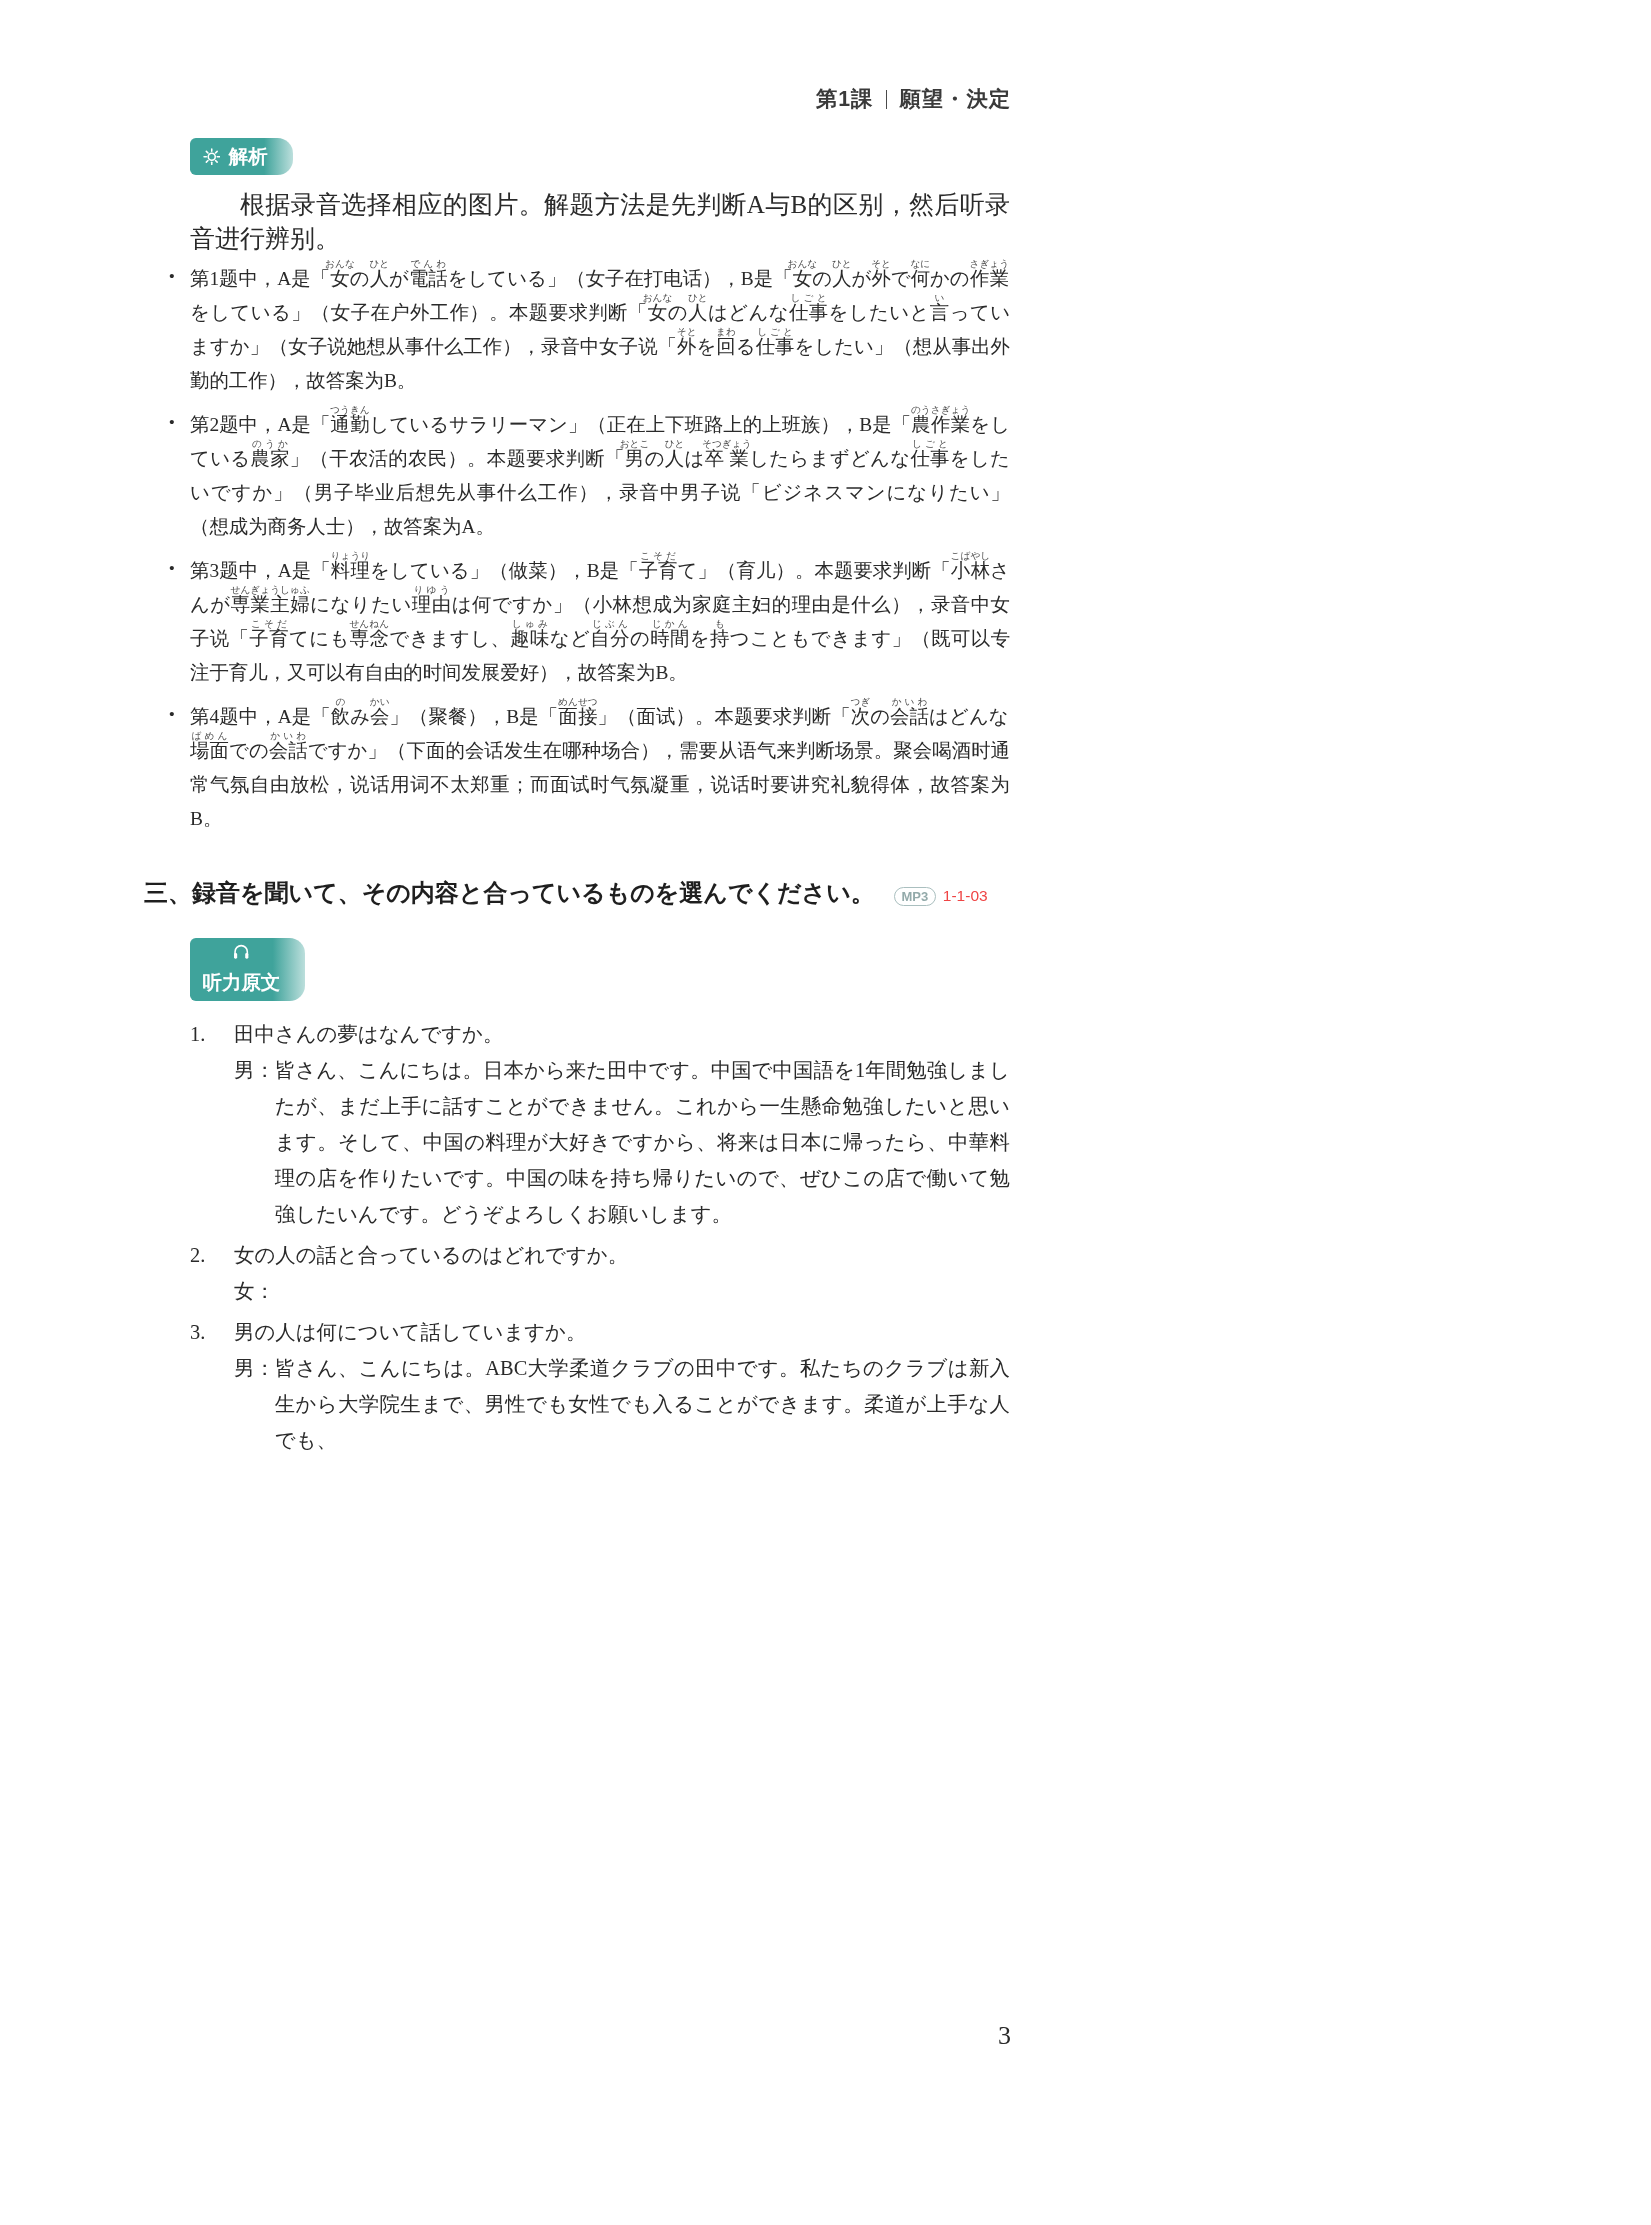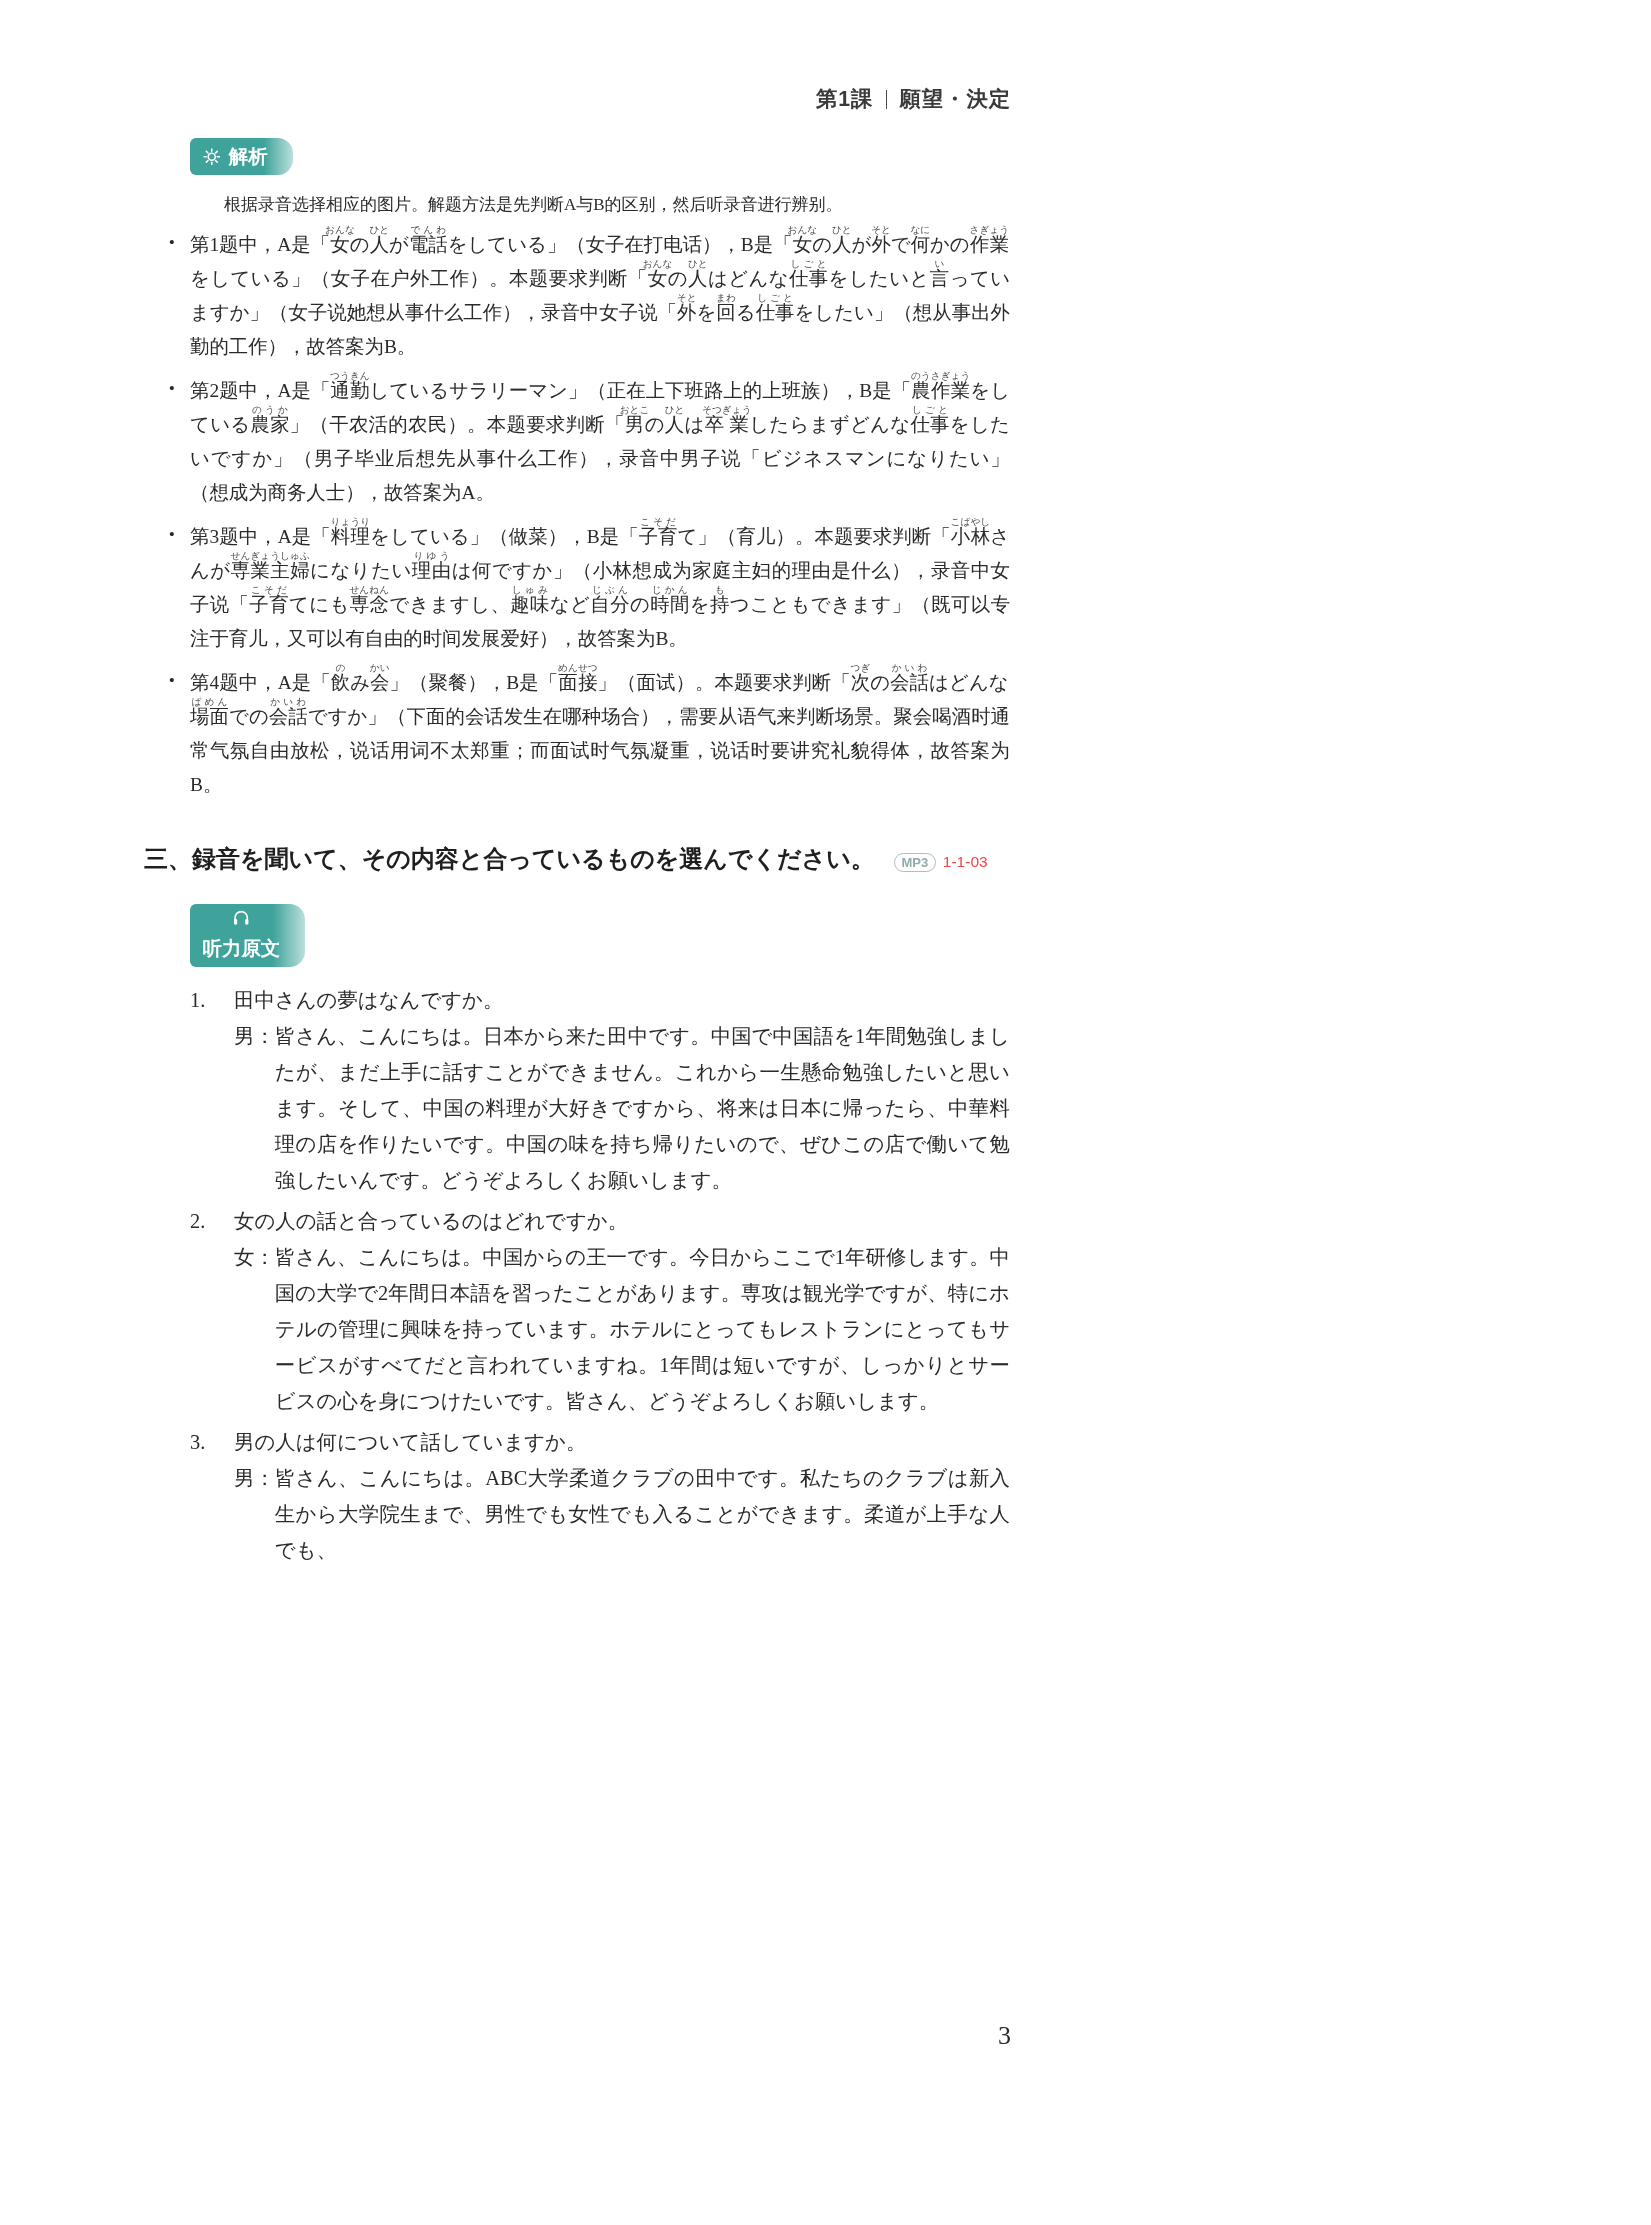--- a/index.html
+++ b/index.html
@@ -26,21 +26,21 @@
     display: inline-flex; align-items: center; gap: 8.7px;
     background: linear-gradient(90deg, var(--accent) 0%, var(--accent) 72%, rgba(63,163,155,0.35) 100%);
     color: #fff; font-family: "Liberation Sans", "DejaVu Sans", sans-serif;
     font-size: 19.4px; font-weight: bold;
     padding: 4.9px 25px 4.9px 12.6px; border-radius: 5.8px 15.5px 15.5px 5.8px;
     margin-left: 46px;
   }
   .badge-icon { display: inline-flex; }
 
   .analysis-block { margin-left: 46px; margin-top: 13.6px; }
-  .intro { font-size: 17px; line-height: 34px; text-indent: 2em; text-align: justify; }
+  .intro { font-size: 25px; line-height: 34px; text-indent: 2em; text-align: justify; }
   ul.bullets { list-style: none; margin-top: 3px; }
   ul.bullets li {
     position: relative; font-size: 19.4px; line-height: 34px;
     text-align: justify; margin-bottom: 6.8px;
   }
   ul.bullets li::before {
     content: "•"; position: absolute; left: -21.3px; top: 0;
     font-size: 17.5px; color: #2a2a2a;
   }
   ruby rt {
@@ -153,21 +153,20 @@
         </div>
       </div>
 
       <div class="qa">
         <div class="q-line">
           <span class="q-num">2.</span>
           <span class="q-text">女の人の話と合っているのはどれですか。</span>
         </div>
         <div class="a-line">
           <span class="speaker">女：</span>
-          <span class="a-text">皆さん、こんにちは。中国からの王一です。今日からここで1年研修します。中国の大学で2年間日本語を習ったことがあります。専攻は観光学ですが、特にホテルの管理に興味を持っています。ホテルにとってもレストランにとってもサービスがすべてだと言われていますね。1年間は短いですが、しっかりとサービスの心を身につけたいです。皆さん、どうぞよろしくお願いします。</span>
         </div>
       </div>
 
       <div class="qa">
         <div class="q-line">
           <span class="q-num">3.</span>
           <span class="q-text">男の人は何について話していますか。</span>
         </div>
         <div class="a-line">
           <span class="speaker">男：</span>

